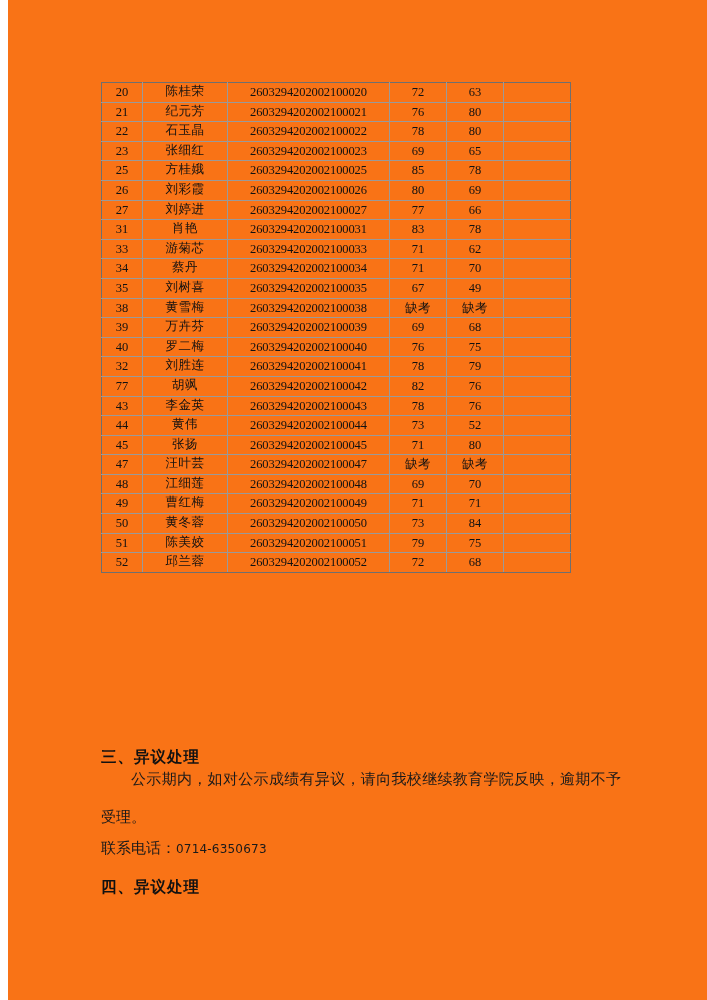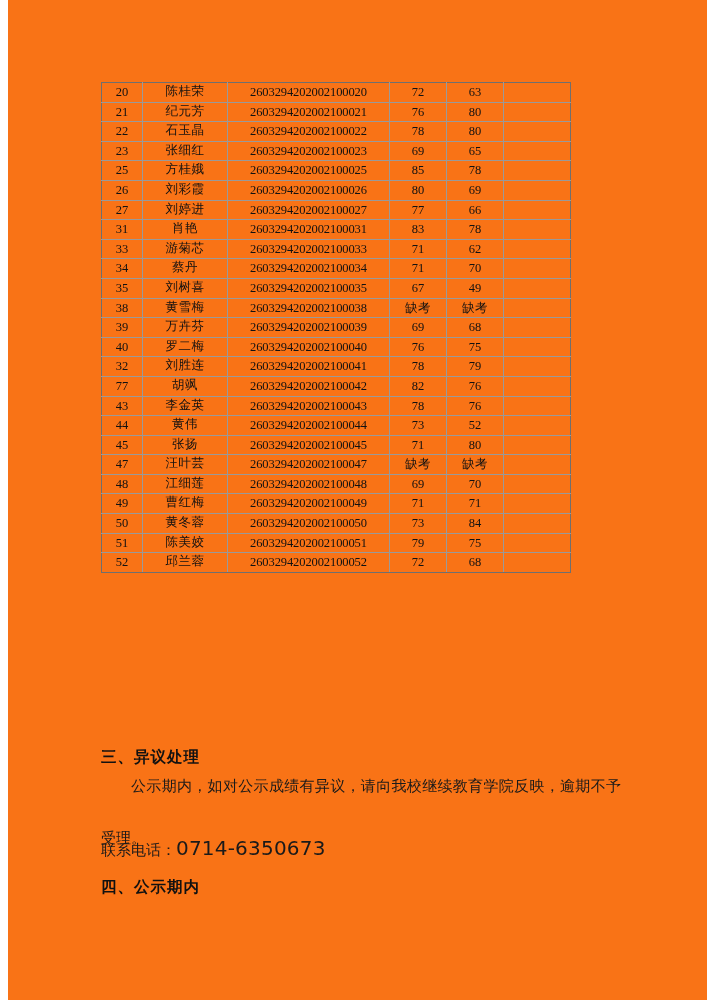--- a/index.html
+++ b/index.html
@@ -87,41 +87,41 @@
   }
   #heading-objection { top: 731px; margin-top: 16px; }
   #heading-other     { top: 877px; }
 
   .body-par {
     position: absolute;
     left: 93px;
     width: 520px;
     font-family: "DejaVu Serif", "Liberation Serif", serif;
     font-size: 15px;
-    line-height: 52px;
+    line-height: 38px;
     color: #1a1a1a;
     text-indent: 30px;
     text-align: justify;
     text-justify: inter-ideograph;
   }
   #par-objection { top: 760px; }
 
   .contact-line {
     position: absolute;
     left: 93px;
     top: 836px;
     font-family: "DejaVu Serif", "Liberation Serif", serif;
     font-size: 15px;
     line-height: 24px;
     color: #1a1a1a;
     white-space: nowrap;
   }
   .contact-line .phone {
     font-family: "DejaVu Sans", "Liberation Sans", sans-serif;
-    font-size: 20px;
+    font-size: 12px;
     letter-spacing: .2px;
   }
 </style>
 </head>
 <body>
 
 <div class="page">
 
   <div class="score-table-wrap">
     <table class="score-table">
@@ -331,15 +331,15 @@
   </div>
 
   <div class="section-heading" id="heading-objection">三、异议处理</div>
 
   <div class="body-par" id="par-objection">公示期内，如对公示成绩有异议，请向我校继续教育学院反映，逾期不予受理。</div>
 
   <div class="contact-line">
     <span>联系电话：</span><span class="phone">0714-6350673</span>
   </div>
 
-  <div class="section-heading" id="heading-other">四、公示期内</div>
+  <div class="section-heading" id="heading-other">四、异议处理</div>
 
 </div>
 
 </body></html>

